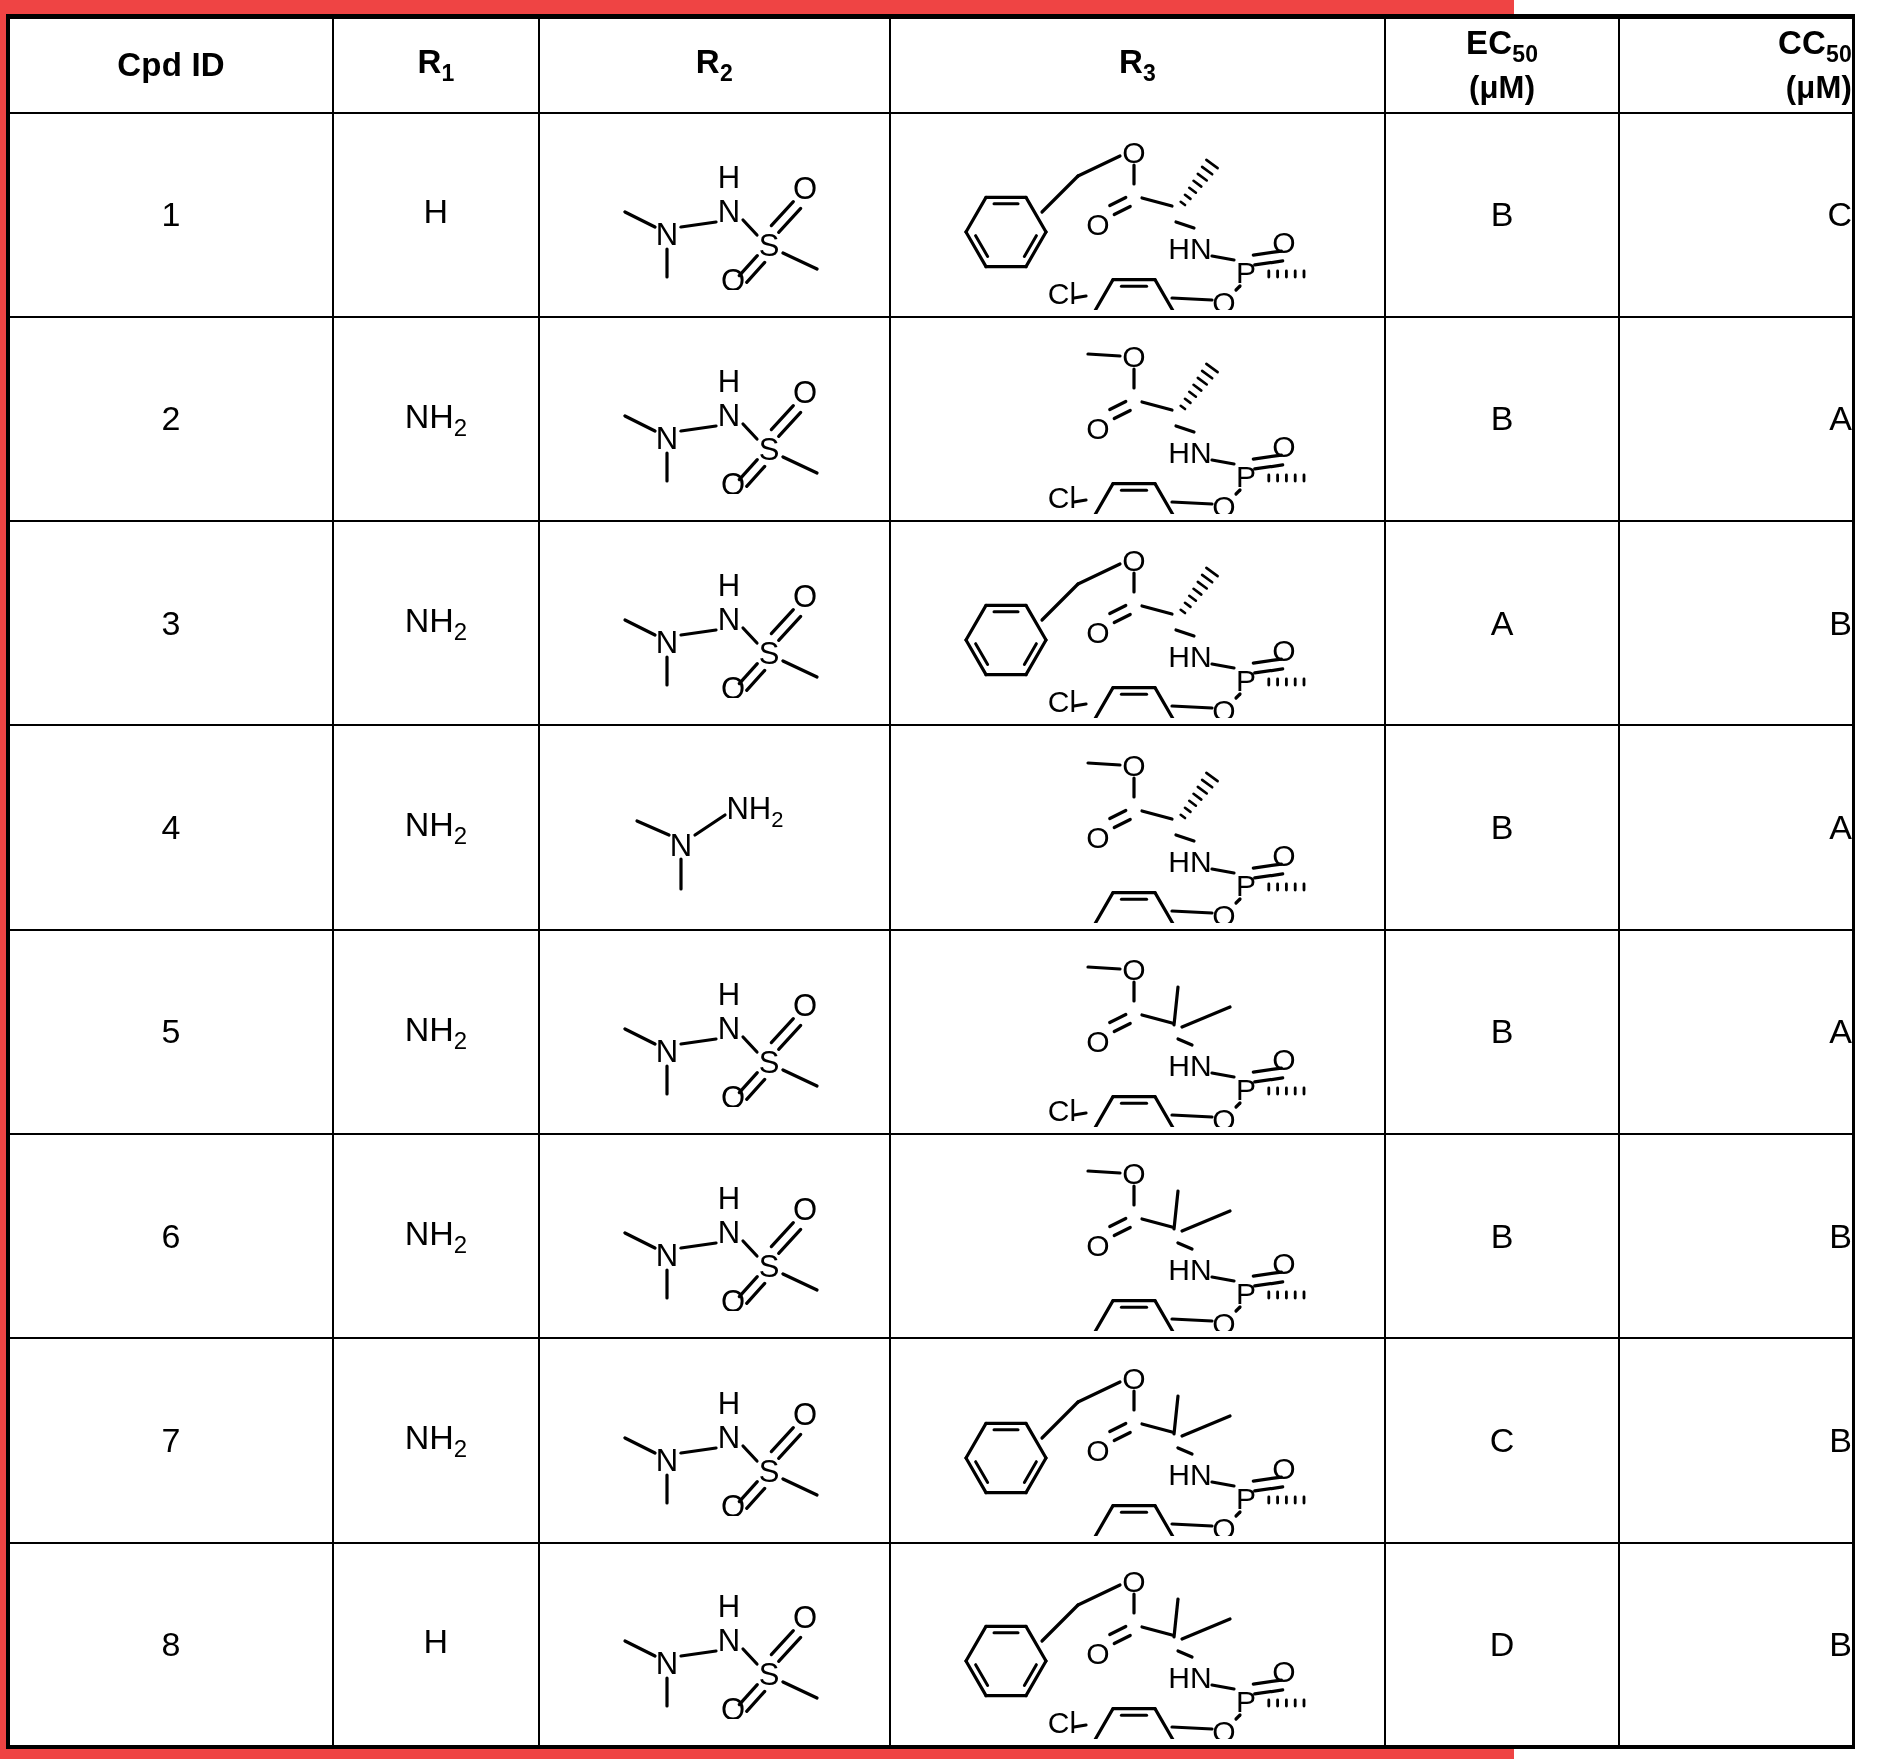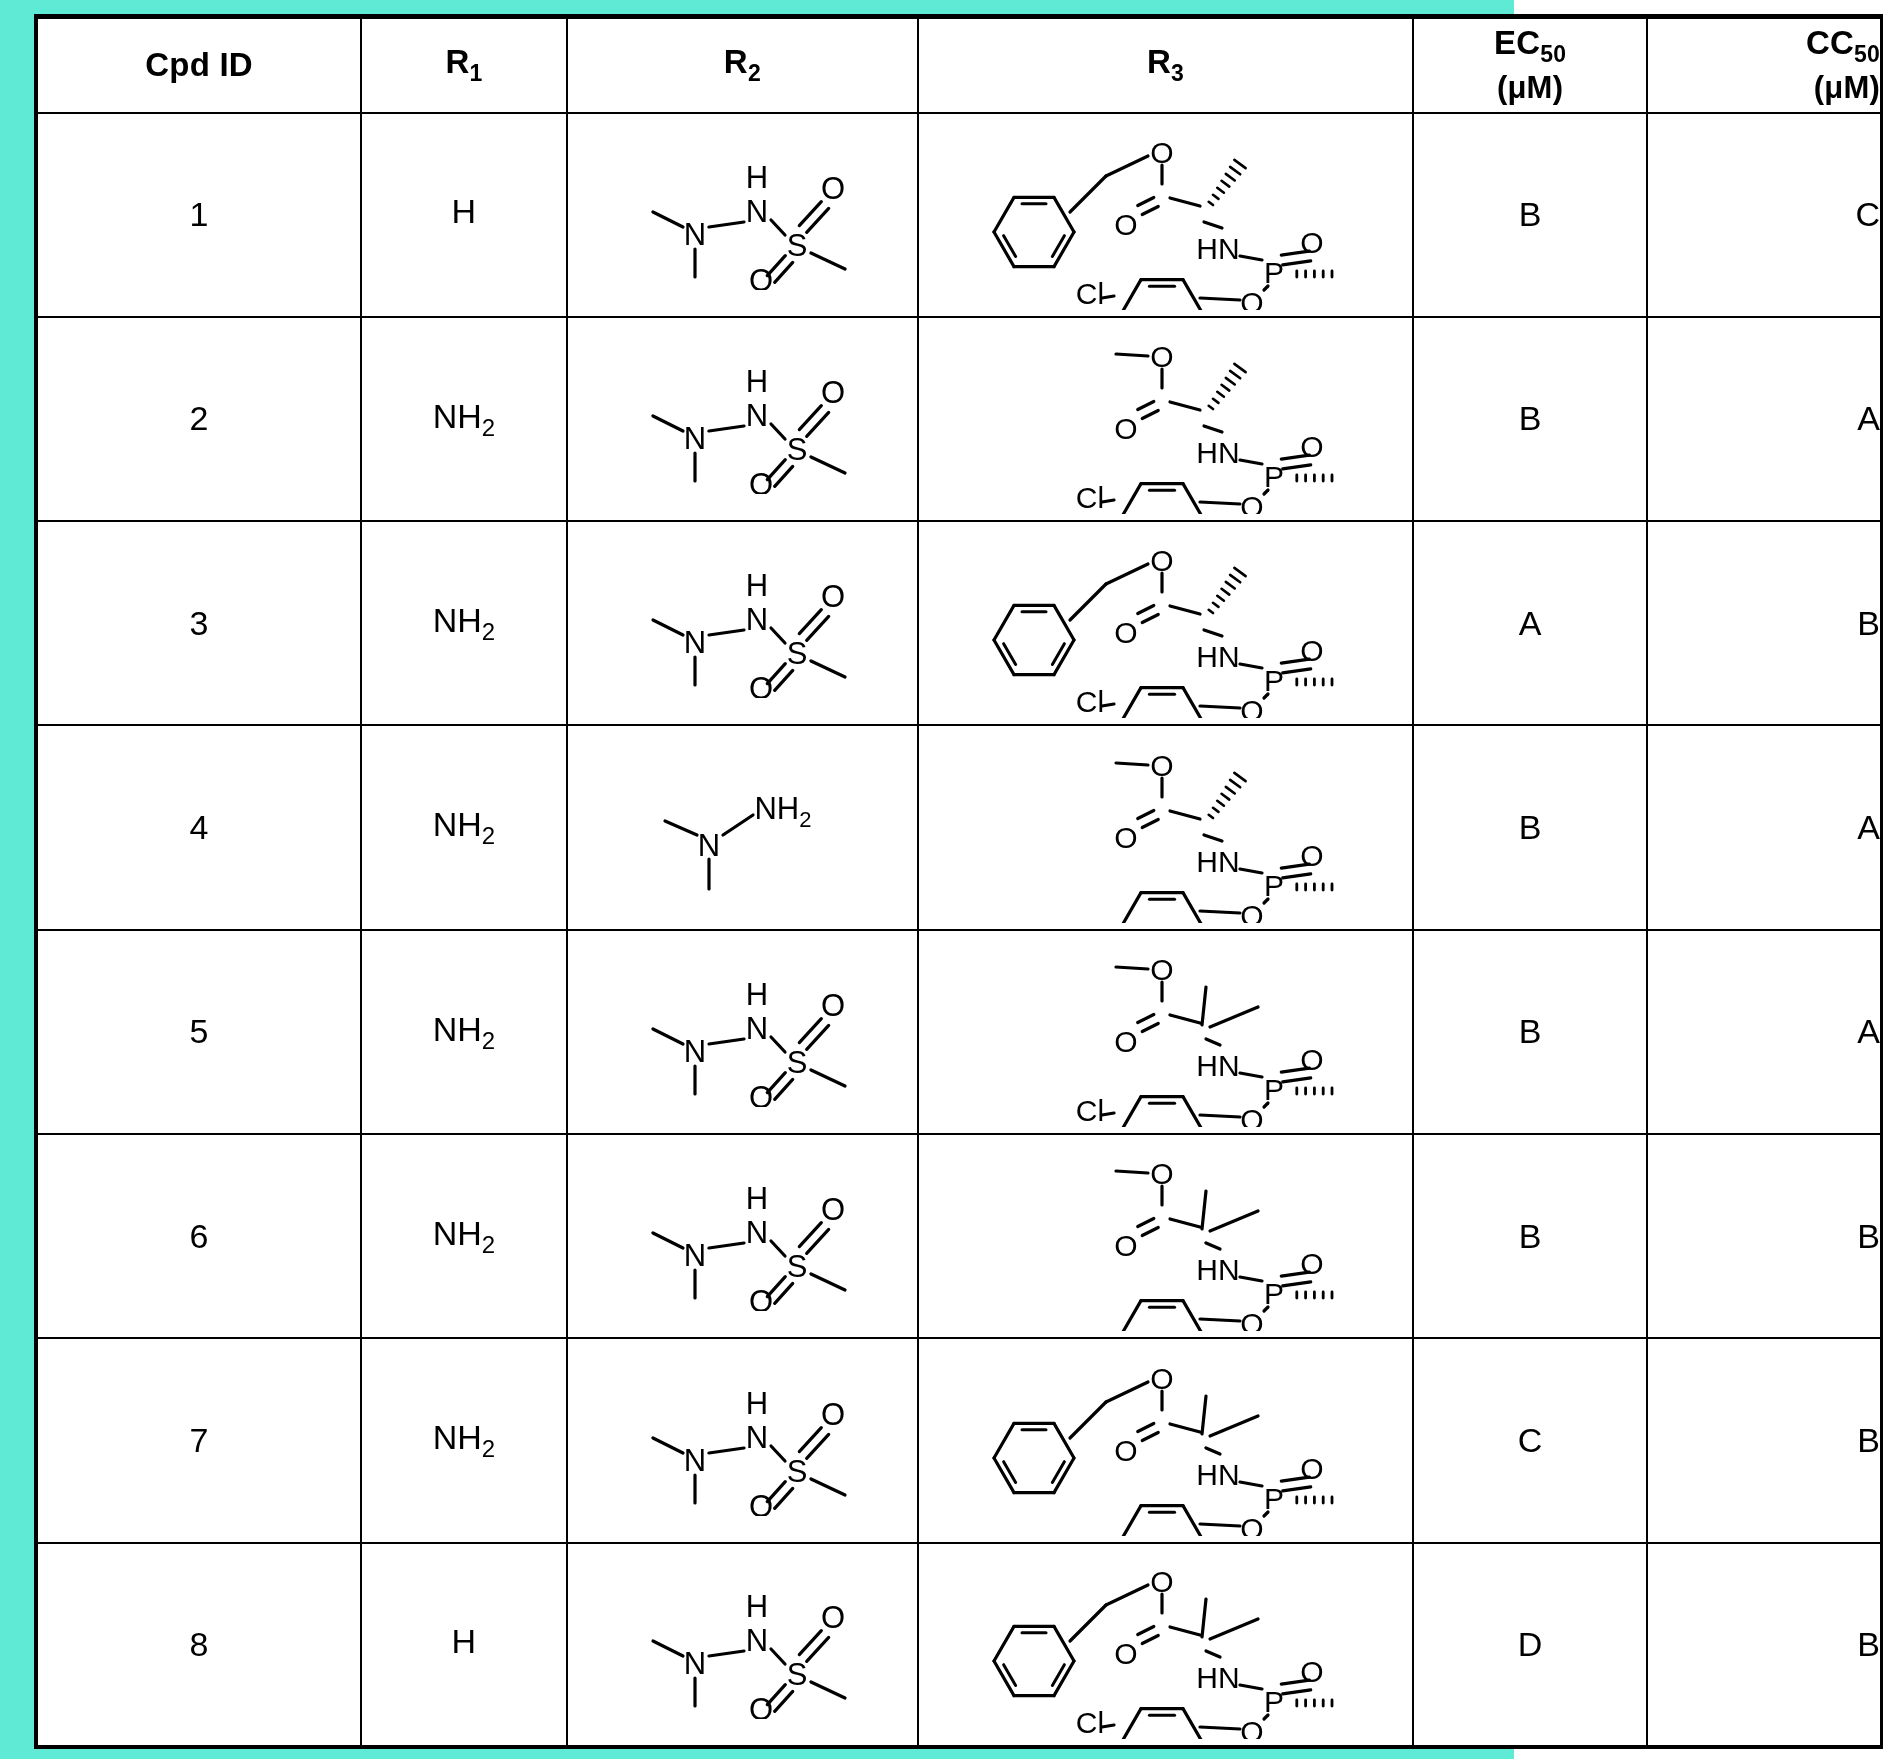--- a/index.html
+++ b/index.html
@@ -1,18 +1,18 @@
 <!DOCTYPE html>
 <html><head>
 <meta charset="utf-8">
 <style>
   html,body{margin:0;padding:0;background:#ffffff;}
   body{font-family:"Liberation Sans",sans-serif;color:#000;}
-  #page{width:1514px;height:1759px;position:relative;background:#5eead4;box-sizing:border-box;
-        padding:14px 18px 10px 34px;}
+  #page{width:1514px;height:1759px;position:relative;background:#ef4444;box-sizing:border-box;
+        padding:14px 18px 10px 6px;}
   table.cpd{border-collapse:collapse;width:1849px;height:1735px;table-layout:fixed;}
   table.cpd td,table.cpd th{border:2px solid #000;padding:0;vertical-align:middle;text-align:center;background:#fff;}
   table.cpd thead th{border-top:5px solid #000;}
   table.cpd tbody tr:last-child td{border-bottom:4px solid #000;}
   table.cpd td:first-child,table.cpd th:first-child{border-left:4px solid #000;}
   table.cpd td:last-child,table.cpd th:last-child{border-right:3px solid #000;text-align:right;}
   .c-id{width:272px;}
   .c-r1{width:172px;}
   .c-r2{width:294px;}
   .c-r3{width:414px;}

